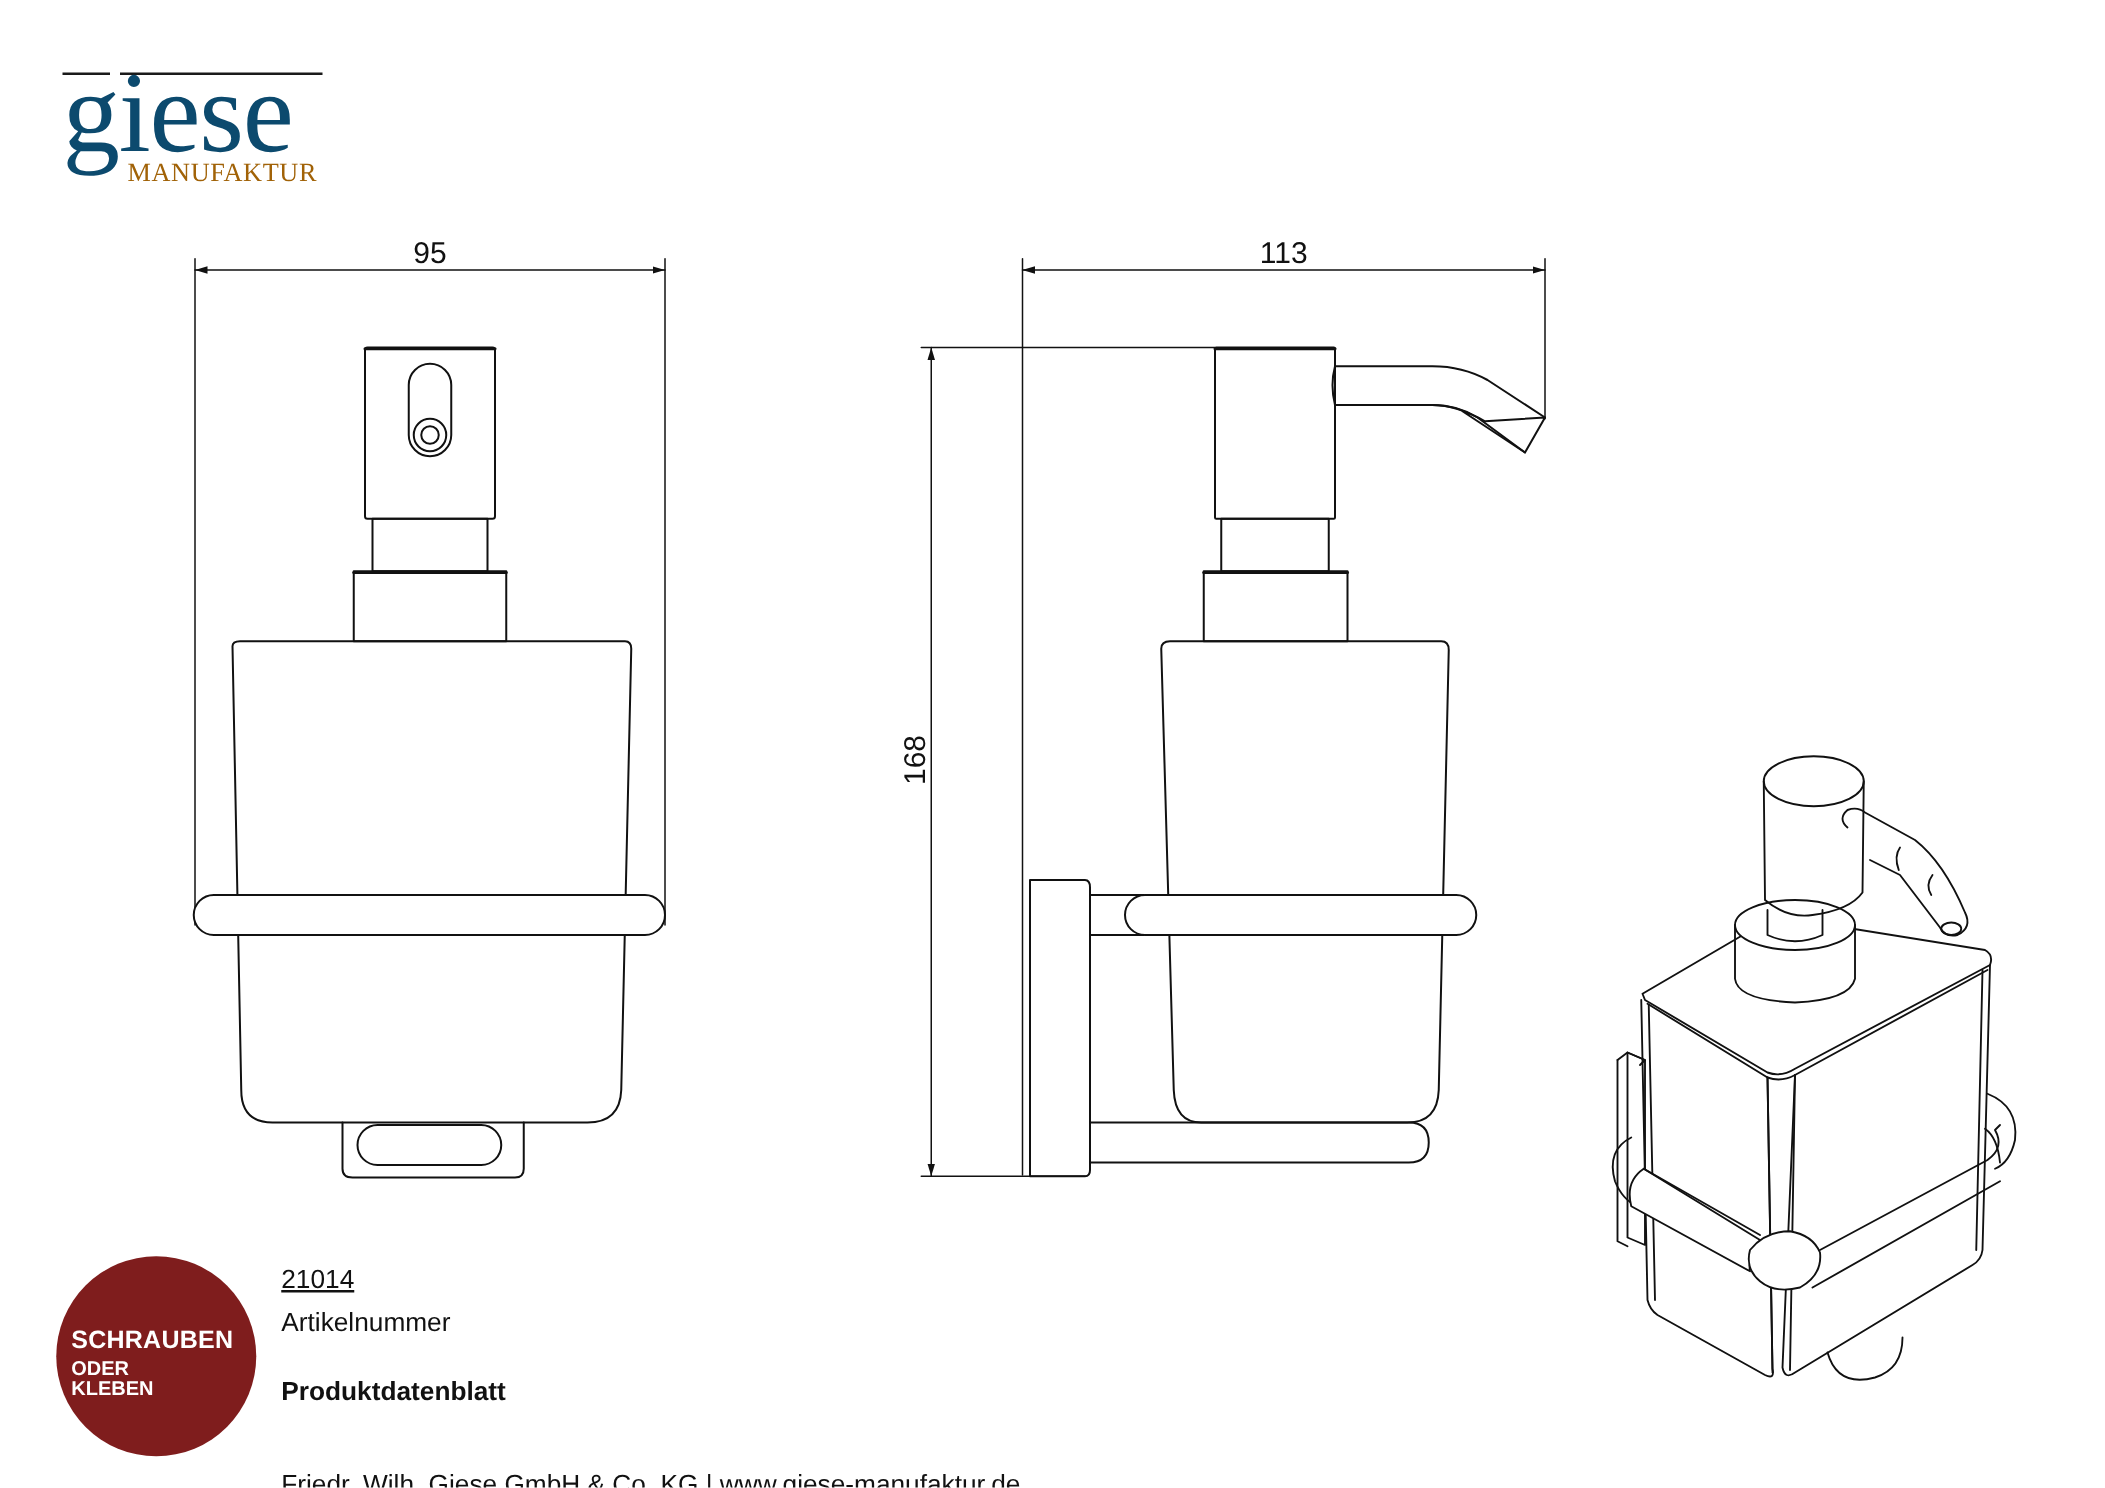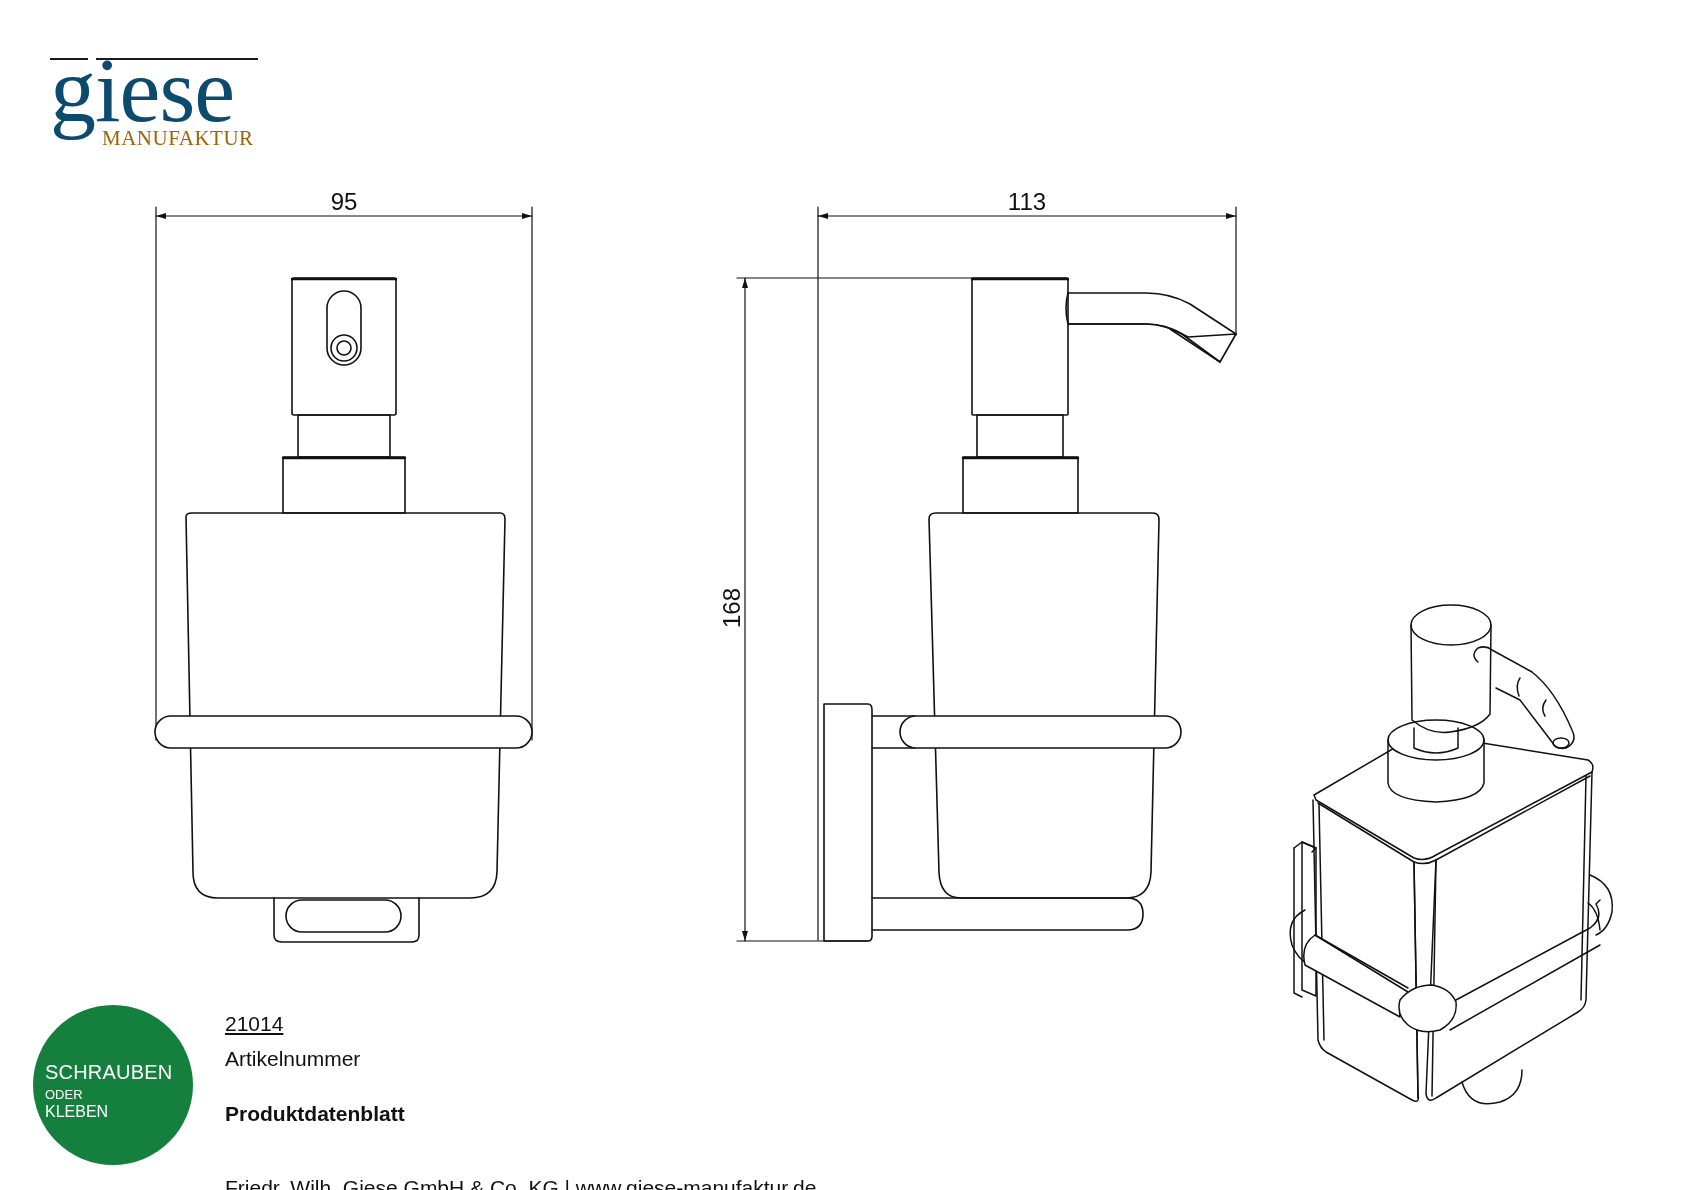--- a/index.html
+++ b/index.html
@@ -4,23 +4,23 @@
 <style>
   html,body{margin:0;padding:0;background:#ffffff;}
   body{width:1684px;height:1190px;position:relative;overflow:hidden;font-family:"Liberation Sans",sans-serif;color:#111;}
   .abs{position:absolute;}
   #logo{left:50px;top:48px;width:210px;height:100px;}
   #logo .rule{position:absolute;top:10px;height:2px;background:#1a1a1a;}
   #logo .word{position:absolute;left:0;top:-4px;font-family:"Liberation Serif","DejaVu Serif",serif;font-size:92px;line-height:92px;letter-spacing:-1px;color:#0c4a6e;}
   #logo .sub{position:absolute;left:52px;top:78px;font-family:"Liberation Serif","DejaVu Serif",serif;font-size:21px;letter-spacing:0.5px;color:#a16207;}
   svg#drawing{position:absolute;left:0;top:0;}
   .dimtxt{font-family:"Liberation Sans",sans-serif;font-size:24px;fill:#111;}
-  #badge{left:33px;top:1005px;width:160px;height:160px;border-radius:50%;background:#15803d;color:#fff;font-weight:normal;}
+  #badge{left:45px;top:1005px;width:160px;height:160px;border-radius:50%;background:#7f1d1d;color:#fff;font-weight:bold;}
   #badge .l1{position:absolute;left:12px;top:56px;font-size:20px;letter-spacing:0.2px;}
-  #badge .l2{position:absolute;left:12px;top:82px;font-size:13px;}
+  #badge .l2{position:absolute;left:12px;top:82px;font-size:16px;}
   #badge .l3{position:absolute;left:12px;top:98px;font-size:16px;}
   .info{position:absolute;left:225px;font-size:21px;color:#111;white-space:nowrap;}
   .info.bold{font-weight:bold;}
 </style>
 </head>
 <body>
 
 <div id="logo" class="abs">
   <div class="rule" style="left:0;width:38px;"></div>
   <div class="rule" style="left:46px;width:162px;"></div>

